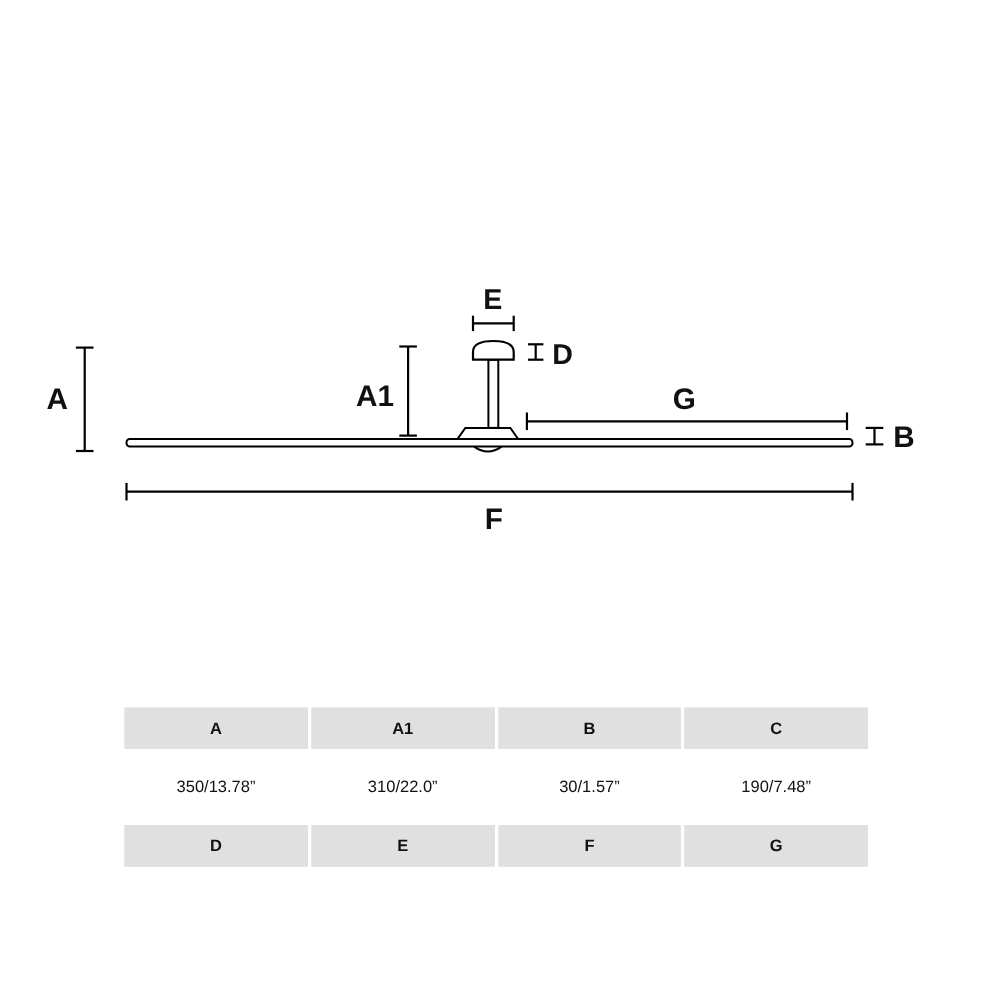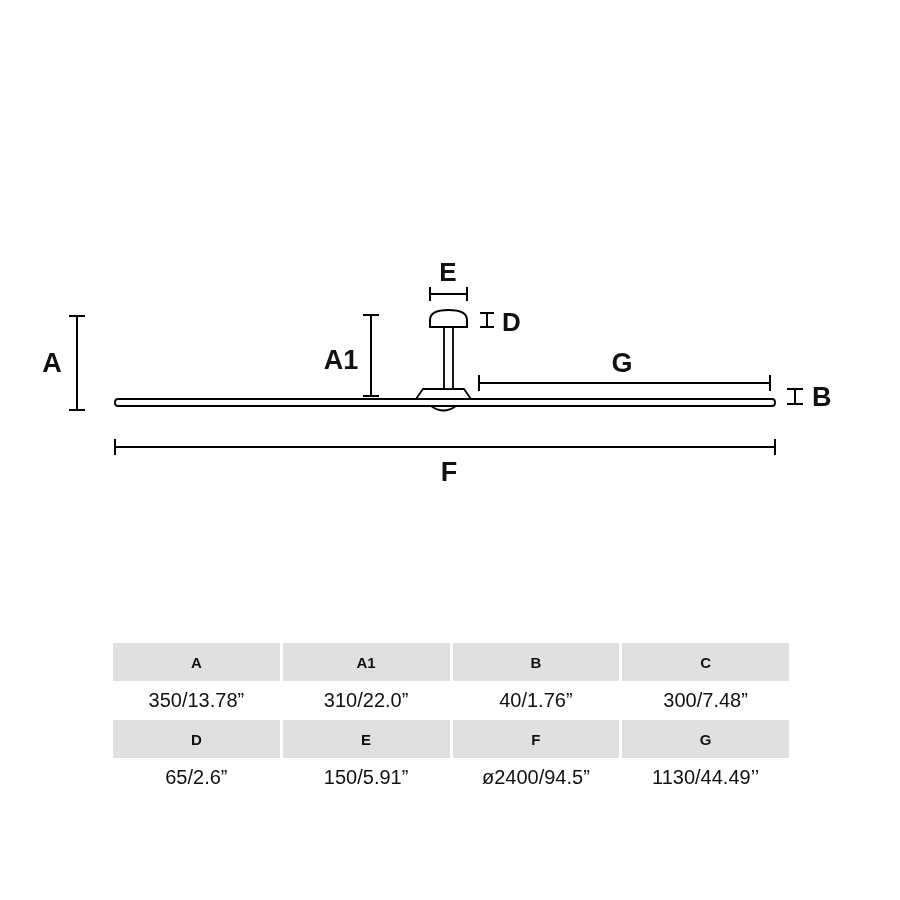--- a/index.html
+++ b/index.html
@@ -54,22 +54,22 @@
   }
   tr.hrow td {
     background: #e0e0e0;
     height: 38px;
     font-size: 15px;
     font-weight: bold;
     color: #111111;
   }
   tr.vrow td {
     background: #ffffff;
-    height: 39px;
-    font-size: 20px;
+    height: 69px;
+    font-size: 15px;
     font-weight: normal;
     color: #111111;
   }
 </style>
 </head>
 <body>
 
 <div class="page">
 
   <svg class="diagram-svg" width="900" height="560" viewBox="0 0 900 560" xmlns="http://www.w3.org/2000/svg">
@@ -137,32 +137,26 @@
       <tbody>
         <tr class="hrow">
           <td>A</td>
           <td>A1</td>
           <td>B</td>
           <td>C</td>
         </tr>
         <tr class="vrow">
           <td>350/13.78”</td>
           <td>310/22.0”</td>
-          <td>40/1.76”</td>
-          <td>300/7.48”</td>
+          <td>30/1.57”</td>
+          <td>190/7.48”</td>
         </tr>
         <tr class="hrow">
           <td>D</td>
           <td>E</td>
           <td>F</td>
           <td>G</td>
-        </tr>
-        <tr class="vrow">
-          <td>65/2.6”</td>
-          <td>150/5.91”</td>
-          <td>ø2400/94.5”</td>
-          <td>1130/44.49’’</td>
         </tr>
       </tbody>
     </table>
   </div>
 
 </div>
 
 </body></html>

